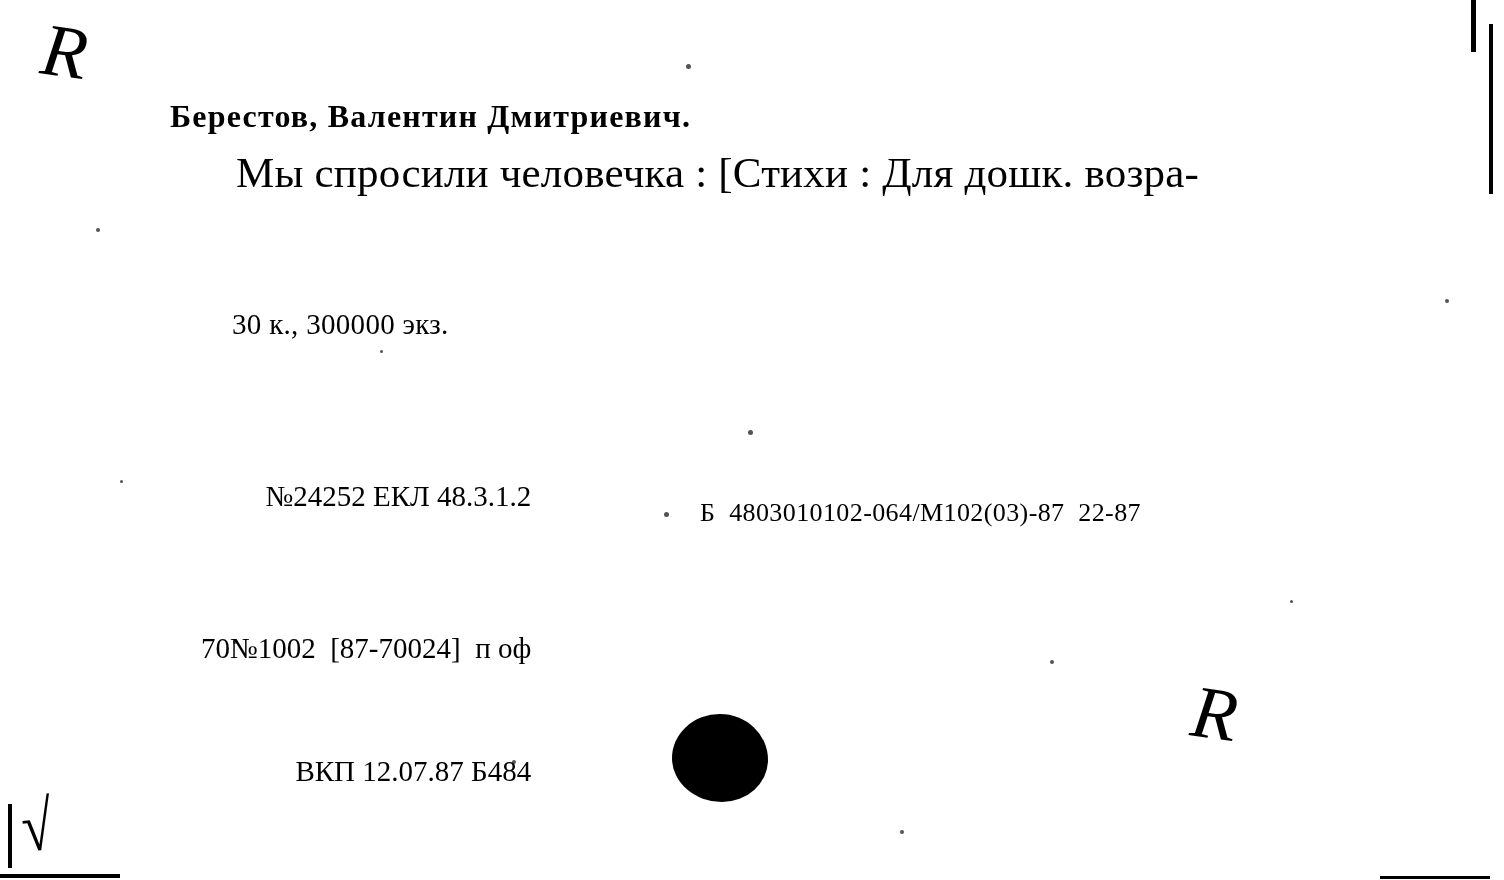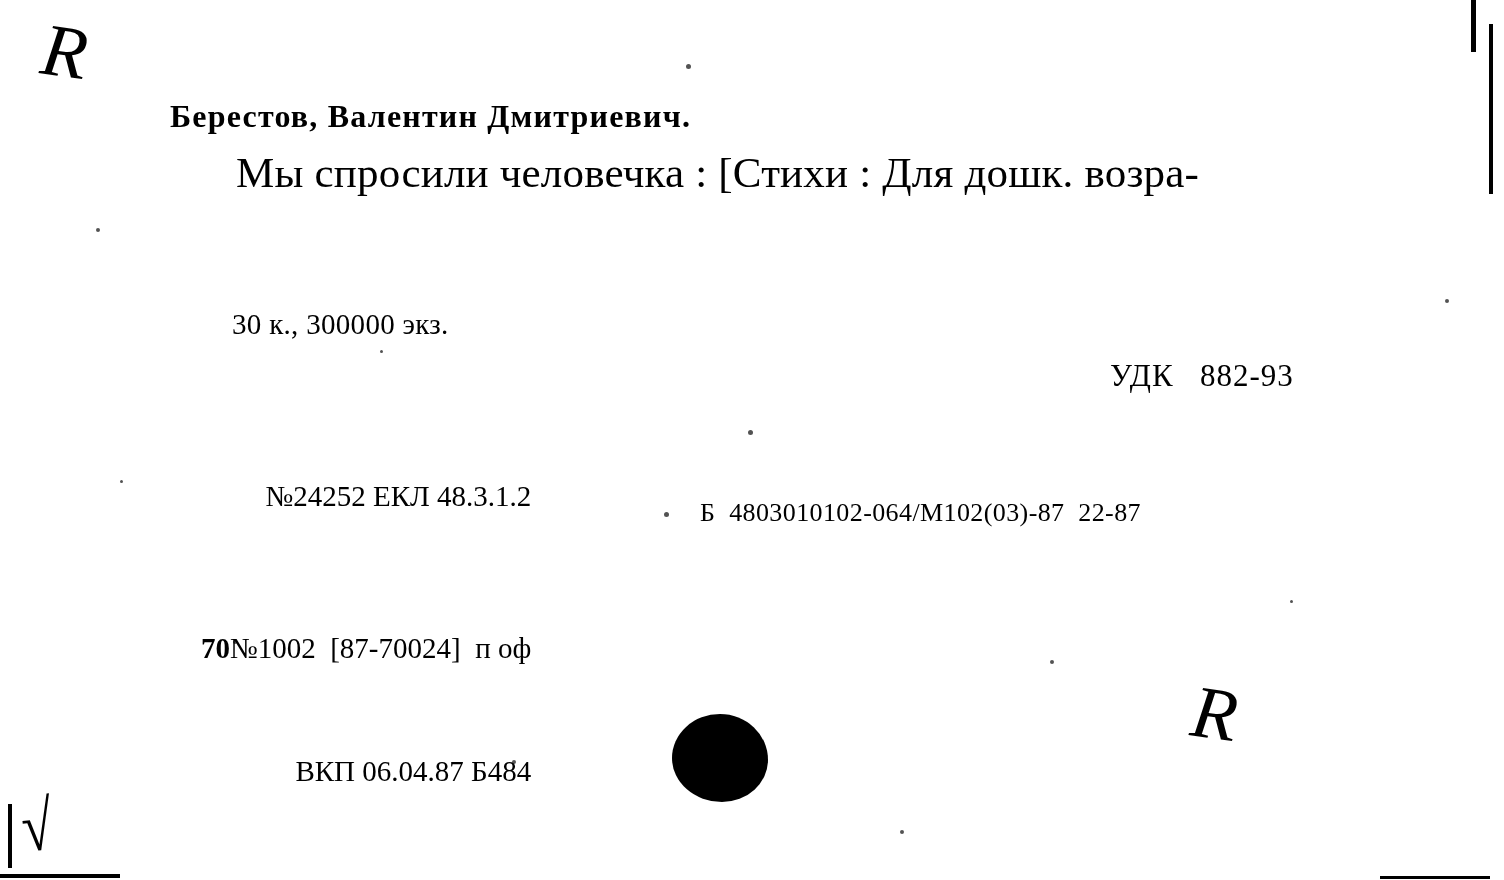--- a/index.html
+++ b/index.html
@@ -129,21 +129,21 @@
     white-space: pre;
     text-align: right;
   }
   .codes .row {
     display: block;
     white-space: pre;
   }
   .codes .lead {
     display: inline-block;
     width: 62px;
-    font-weight: bold;
+    font-weight: normal;
     margin-top: 40px;
   }
 
   .isbn-line {
     position: absolute;
     left: 700px;
     top: 498px;
     font-size: 26px;
     letter-spacing: 0.4px;
     white-space: pre;
@@ -173,26 +173,25 @@
   <div class="speck" style="left:900px; top:830px; width:4px; height:4px;"></div>
   <div class="speck" style="left:120px; top:480px; width:3px; height:3px;"></div>
 
   <div class="entry">
     <div class="heading">Берестов, Валентин Дмитриевич.</div>
     <div class="body-line indent-1">Мы спросили человечка : [Стихи : Для дошк. возра-</div>
   </div>
 
   <div class="price-line">30 к., 300000 экз.</div>
 
-  <div class="udk">УДК   882-93</div>
 
   <div class="codes">
     <span class="row"><span class="lead"></span><span>№24252 ЕКЛ 48.3.1.2</span></span>
     <span class="row"><span class="lead">70</span><span>№1002  [87-70024]  п оф</span></span>
-    <span class="row"><span class="lead"></span><span>ВКП 06.04.87 Б484</span></span>
+    <span class="row"><span class="lead"></span><span>ВКП 12.07.87 Б484</span></span>
   </div>
 
   <div class="isbn-line">Б  4803010102-064/М102(03)-87  22-87</div>
 
   <div class="handmark hand-r-top">R</div>
   <div class="handmark hand-r-bottom">R</div>
   <div class="handmark hand-check">√</div>
 
   <div class="ink-blob"></div>
 

